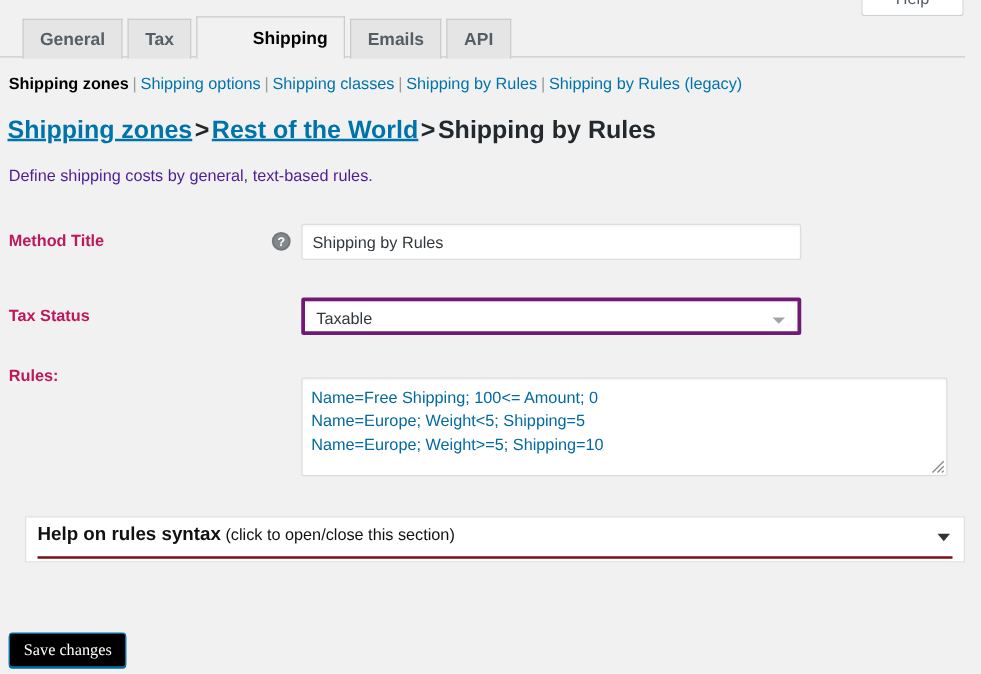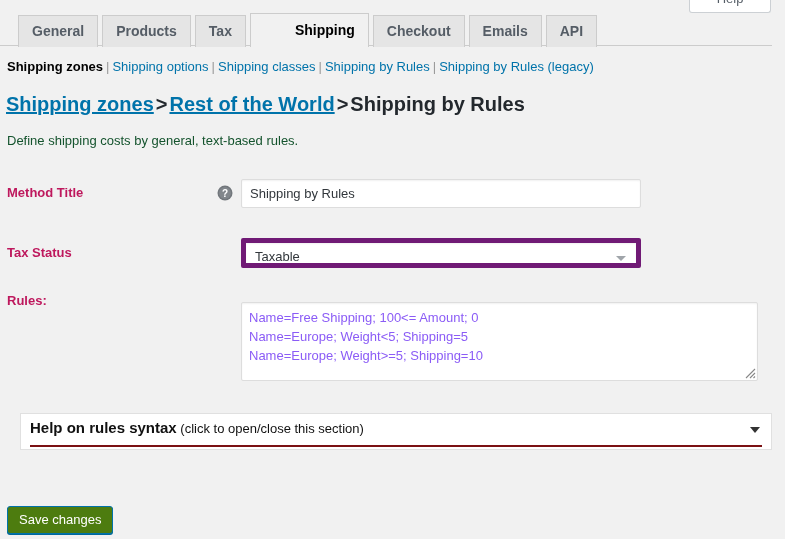--- a/index.html
+++ b/index.html
@@ -125,21 +125,21 @@
   .crumb .arrow {
     color: #23282d;
     padding: 0 2px;
   }
 
   .subtitle {
     position: absolute;
     left: 7px;
     top: 132px;
     font-size: 13px;
-    color: #14532d;
+    color: #4c1d95;
     line-height: 18px;
   }
 
   
   .label {
     position: absolute;
     left: 7px;
     font-size: 13px;
     font-weight: bold;
     color: #be185d;
@@ -174,21 +174,21 @@
     box-shadow: inset 0 1px 2px rgba(0,0,0,.06);
   }
 
   .select-box {
     position: absolute;
     left: 241px;
     top: 238px;
     width: 400px;
     height: 30px;
     box-sizing: border-box;
-    border: 5px solid #701a75;
+    border: 3px solid #701a75;
     background: #fff;
     border-radius: 2px;
     box-shadow: inset 0 1px 2px rgba(0,0,0,.06);
   }
   .select-box .val {
     position: absolute;
     left: 9px;
     top: 6px;
     font-size: 13px;
     color: #32373c;
@@ -216,21 +216,21 @@
     border-radius: 2px;
     box-shadow: inset 0 1px 2px rgba(0,0,0,.06);
     overflow: hidden;
   }
   .rules-area .lines {
     position: absolute;
     left: 7px;
     top: 5px;
     font-family: "Liberation Sans", sans-serif;
     font-size: 13px;
-    color: #8b5cf6;
+    color: #0369a1;
     line-height: 19px;
     white-space: pre;
   }
   .grip {
     position: absolute;
     right: 1px;
     bottom: 1px;
     width: 14px;
     height: 14px;
   }
@@ -275,45 +275,43 @@
     border-top: 6px solid #333;
   }
 
   
   .save-btn {
     position: absolute;
     left: 7px;
     top: 506px;
     height: 28px;
     padding: 0 11px;
-    background: #4d7c0f;
+    background: #000000;
     border: 1px solid #0073aa;
     border-radius: 3px;
     color: #fff;
-    font-family: Liberation Sans, sans-serif;
+    font-family: Liberation Serif, serif;
     font-size: 13px;
     line-height: 26px;
     box-sizing: border-box;
     cursor: pointer;
     box-shadow: 0 1px 0 #006799;
   }
 </style>
 </head>
 <body>
 
 <div class="help-btn">Help</div>
 
 <div class="tab-wrap">
   <div class="tab-underline"></div>
   <div class="tabs" id="tabs">
       <a href="#" class="tab">General</a>
-      <a href="#" class="tab">Products</a>
       <a href="#" class="tab">Tax</a>
       <a href="#" class="tab active">Shipping</a>
-      <a href="#" class="tab">Checkout</a>
       <a href="#" class="tab">Emails</a>
       <a href="#" class="tab">API</a>
     </div>
 </div>
 
 <div class="subnav" id="subnav"><span class="cur">Shipping zones</span><span class="sep">|</span><a href="#">Shipping options</a><span class="sep">|</span><a href="#">Shipping classes</a><span class="sep">|</span><a href="#">Shipping by Rules</a><span class="sep">|</span><a href="#">Shipping by Rules (legacy)</a></div>
 
 <div class="crumb">
   <a href="#">Shipping zones</a><span class="arrow">&gt;</span><a href="#">Rest of the World</a><span class="arrow">&gt;</span><span>Shipping by Rules</span>
 </div>

